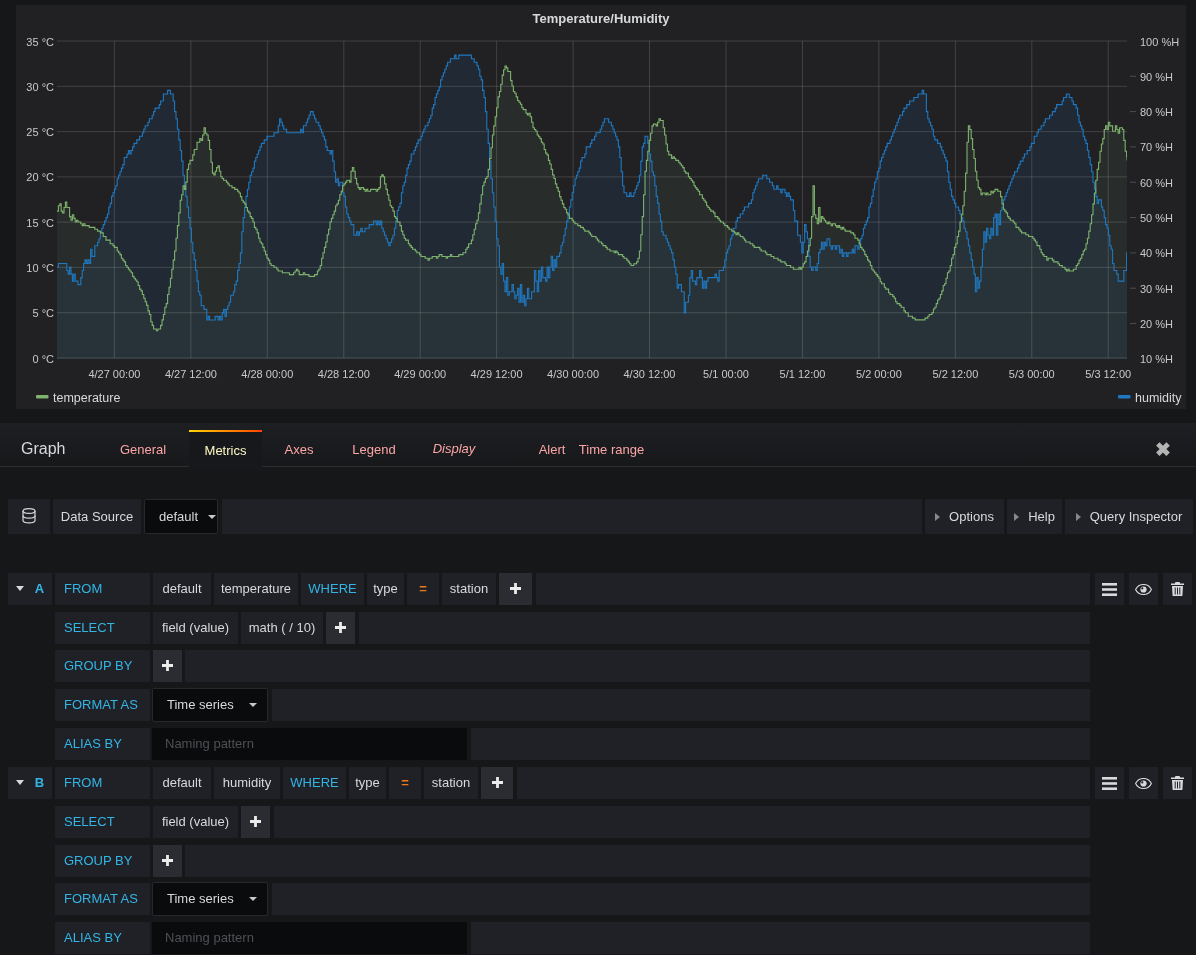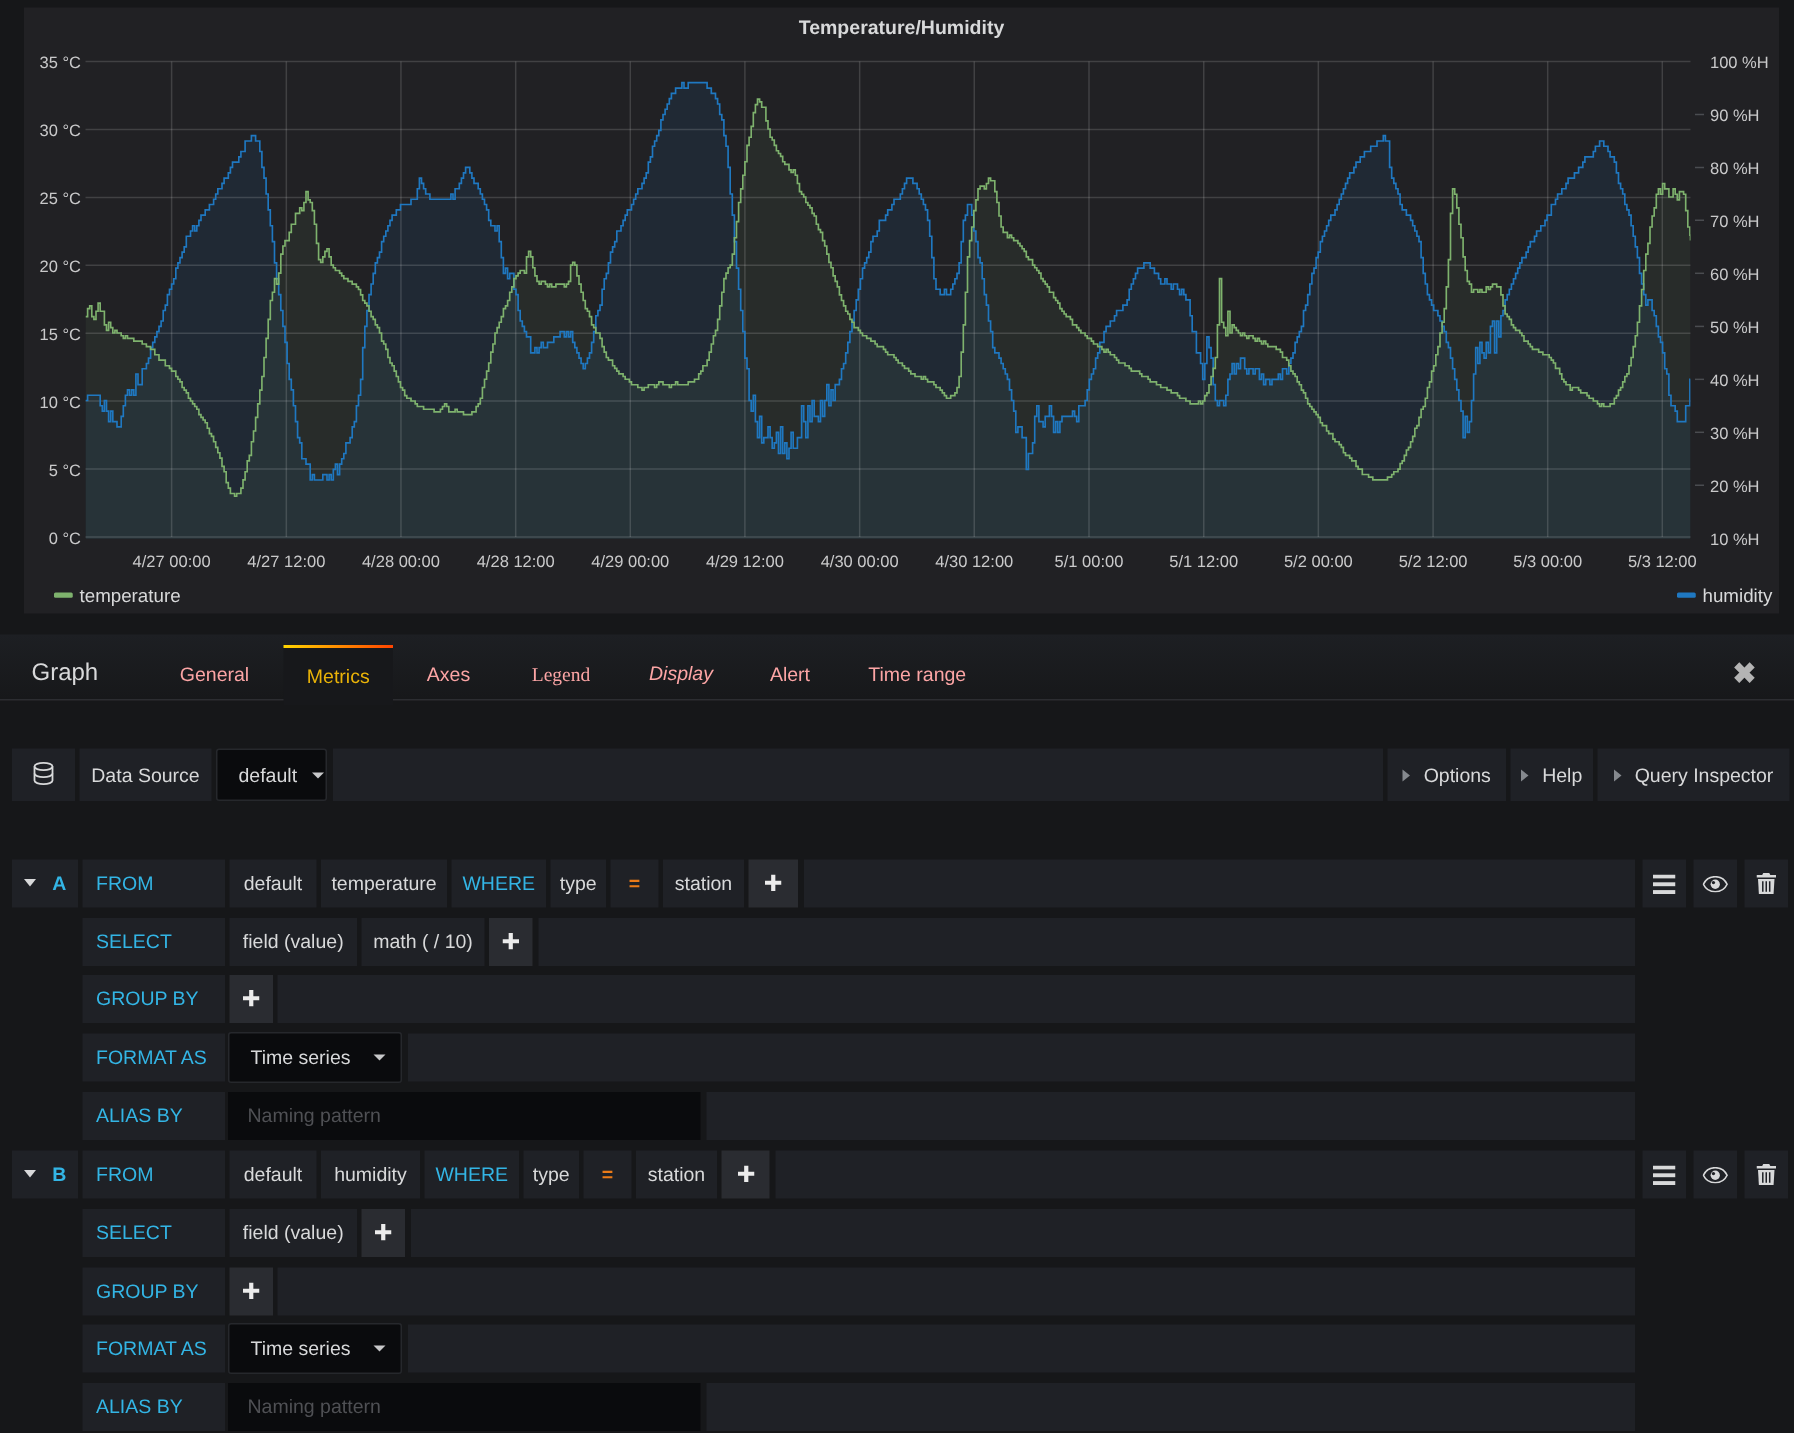--- a/index.html
+++ b/index.html
@@ -8,21 +8,21 @@
 #panel { position:absolute; left:16px; top:5px; width:1170px; height:404px; background:#212124; }
 
 
 #tabhdr { position:absolute; left:0; top:423px; width:1196px; height:44px;
   background:linear-gradient(to bottom,#1d1f23,#17181a); border-bottom:1px solid #2c2d31; }
 #gtitle { position:absolute; left:21px; top:440px; font-size:16px; color:#d8d9da; }
 .tab { position:absolute; height:34px; line-height:34px; font-size:13px; color:#fca5a5; text-align:center; }
 #activetab { position:absolute; left:189px; top:430px; width:73px; height:40px; background:#17181b; }
 #activetab .grad { position:absolute; left:0; top:0; width:100%; height:2px;
   background:linear-gradient(to right,#ffd500,#ff4400); }
-#activetab .lbl { position:absolute; width:100%; top:2px; height:38px; line-height:38px; text-align:center; font-size:13px; color:#eab308; }
+#activetab .lbl { position:absolute; width:100%; top:2px; height:38px; line-height:38px; text-align:center; font-size:13px; color:#fef9c3; }
 #closex { position:absolute; left:1148px; top:435px; width:30px; height:30px; color:#b4b4b4; font-size:19px; line-height:30px; text-align:center; font-weight:bold;}
 
 
 .cell { background:#1f2126; height:32px; line-height:32px; font-size:13px; color:#d8d9da; text-align:center; position:absolute; top:0; }
 .kw { color:#33b5e5; font-weight:500; text-align:left; padding-left:9px; }
 .row { position:absolute; left:0; width:1196px; height:32px; }
 .plus { background:#2a2c31; font-weight:bold; color:#e8e8e8; }
 .icbtn { background:#1f2126; }
 .op { color:#eb7b18; font-weight:bold; }
 .inputc { background:#0a0b0d; text-align:left; padding-left:13px; color:#4f5054; }
@@ -124,23 +124,23 @@
 </div>
 
 <div id="tabhdr"></div>
 <div id="gtitle">Graph</div>
 <div class="tab" style="left:103px; width:80px; top:433px;">General</div>
 <div id="activetab">
     <div class="grad"></div>
     <div class="lbl">Metrics</div>
   </div>
 <div class="tab" style="left:269px; width:60px; top:433px;">Axes</div>
-<div class="tab" style="left:338px; width:72px; top:433px;font-family:Liberation Serif, serif;">Legend</div>
+<div class="tab" style="left:338px; width:72px; top:433px;">Legend</div>
 <div class="tab" style="left:419px; width:70px; top:432px;font-style:italic;">Display</div>
-<div class="tab" style="left:484px; width:56px; top:433px;text-align:right;">Alert</div>
+<div class="tab" style="left:524px; width:56px; top:433px;">Alert</div>
 <div class="tab" style="left:568px; width:87px; top:433px;">Time range</div>
 <div id="closex">✖</div>
 
 <div class="row" style="top:499px; height:35px;">
   <div class="cell" style="left:8px; width:42px; height:35px; line-height:35px;">
     <svg width="14" height="16" viewBox="0 0 14 16" style="vertical-align:middle; margin-top:-3px;">
       <ellipse cx="7" cy="3" rx="6" ry="2.4" fill="none" stroke="#d8d9da" stroke-width="1.2"></ellipse>
       <path d="M1 3 v4.7 c0 1.3 2.7 2.4 6 2.4 s6 -1.1 6 -2.4 V3" fill="none" stroke="#d8d9da" stroke-width="1.2"></path>
       <path d="M1 7.7 v4.7 c0 1.3 2.7 2.4 6 2.4 s6 -1.1 6 -2.4 V7.7" fill="none" stroke="#d8d9da" stroke-width="1.2"></path>
     </svg>

